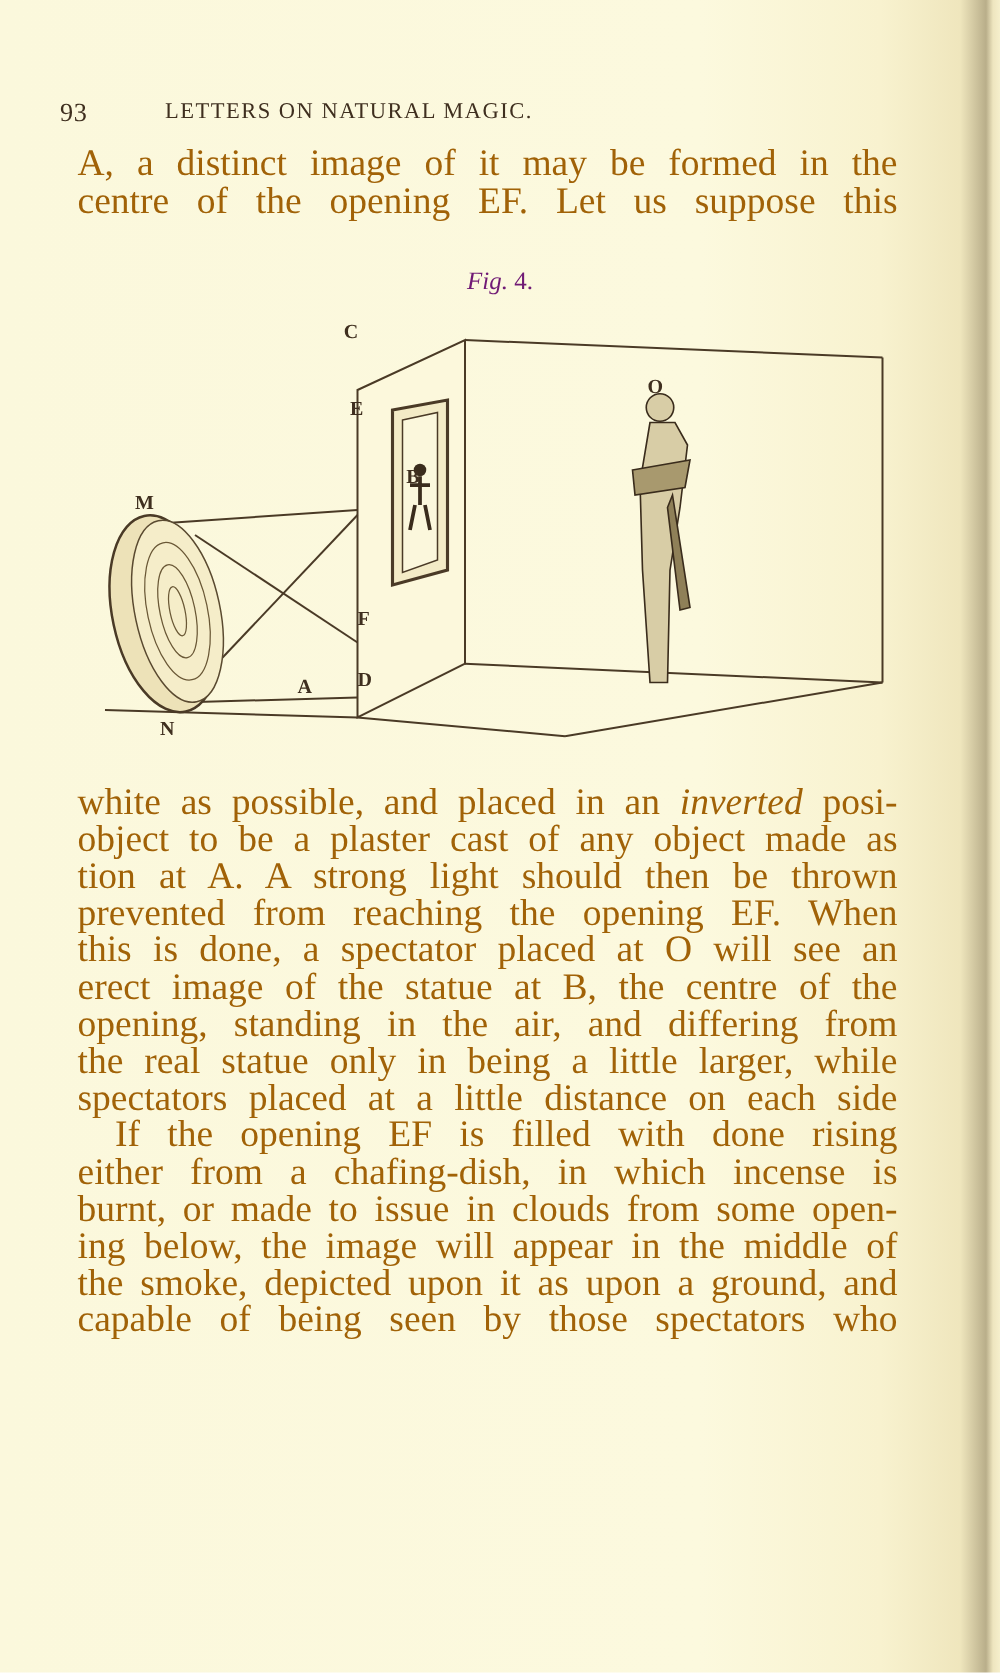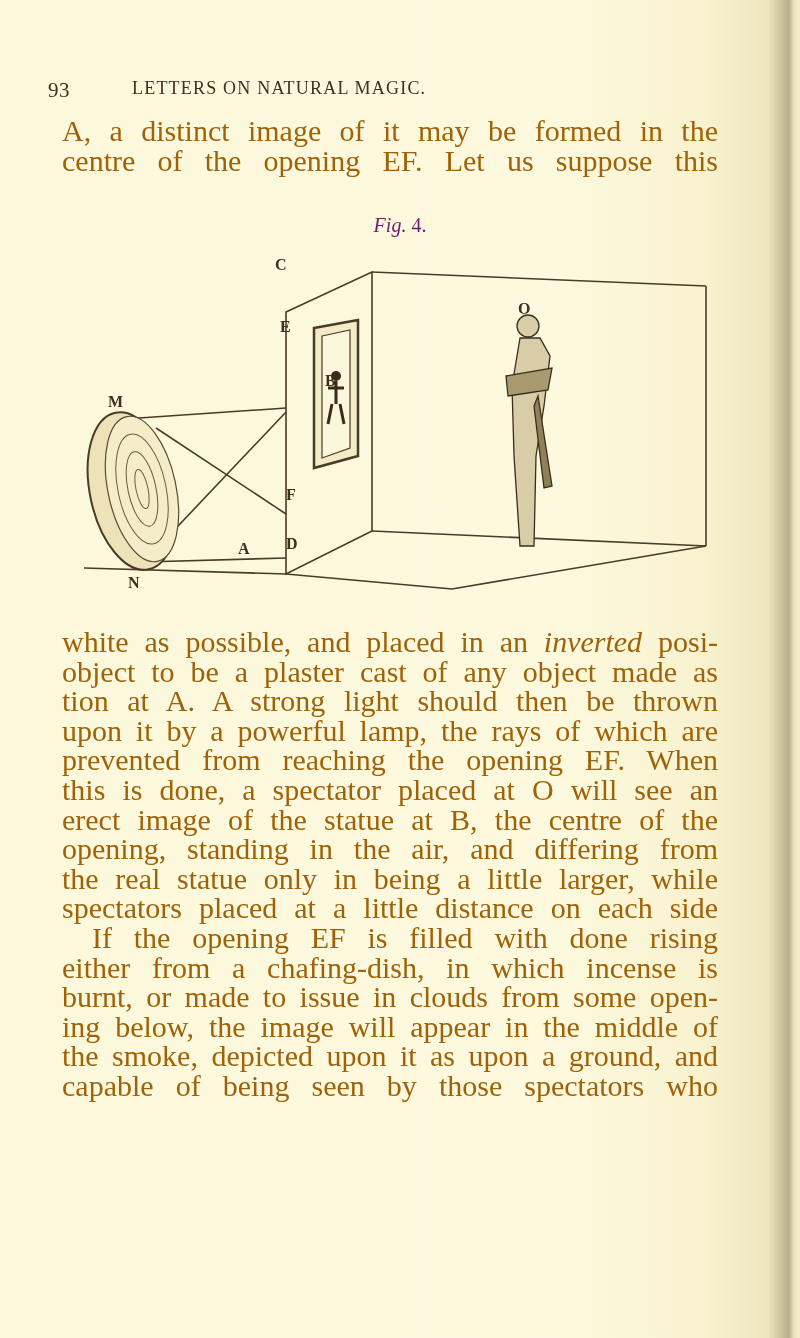--- a/index.html
+++ b/index.html
@@ -104,21 +104,20 @@
       <text class="lbl" x="46" y="332">N</text>
       <text class="lbl" x="156" y="298">A</text>
       <text class="lbl" x="436" y="58">O</text>
     </svg>
   </div>
 
   <div class="text" style="top:627px;">
     <span class="line"><span>white as possible, and placed in an</span> <em>inverted</em> <span>posi-</span></span>
     <span class="line">object to be a plaster cast of any object made as</span>
     <span class="line">tion at A.  A strong light should then be thrown</span>
-    <span class="line">upon it by a powerful lamp, the rays of which are</span>
     <span class="line">prevented from reaching the opening EF.  When</span>
     <span class="line">this is done, a spectator placed at O will see an</span>
     <span class="line">erect image of the statue at B, the centre of the</span>
     <span class="line">opening, standing in the air, and differing from</span>
     <span class="line">the real statue only in being a little larger, while</span>
     <span class="line">spectators placed at a little distance on each side</span>
     <span class="line indent">If the opening EF is filled with done rising</span>
     <span class="line">either from a chafing-dish, in which incense is</span>
     <span class="line">burnt, or made to issue in clouds from some open-</span>
     <span class="line">ing below, the image will appear in the middle of</span>

